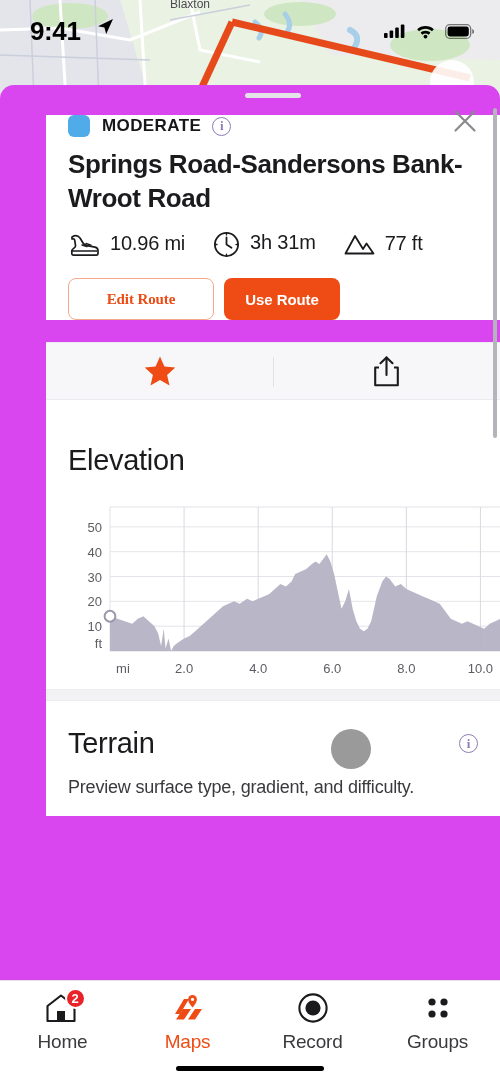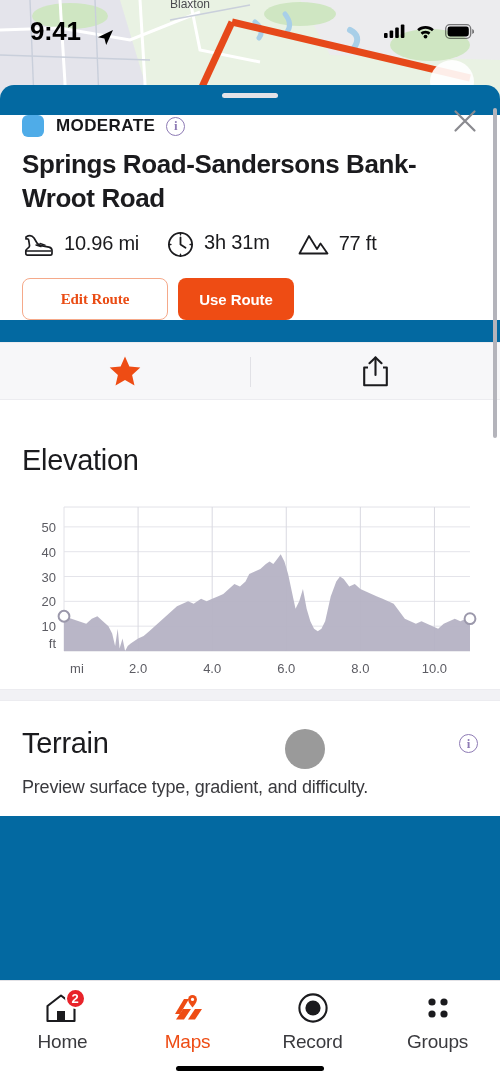--- a/index.html
+++ b/index.html
@@ -21,29 +21,29 @@
     background: #eaf3e4; overflow: hidden;
   }
   .map-svg { position: absolute; left: 0; top: 0; }
 
   
   .statusbar {
     position: absolute; top: 0; left: 0; width: 500px; height: 62px;
     display: flex; align-items: center; justify-content: space-between;
     padding: 0 26px 0 30px; z-index: 50; pointer-events: none;
   }
-  .sb-left { display: flex; align-items: flex-end; gap: 15px; }
+  .sb-left { display: flex; align-items: flex-start; gap: 15px; }
   .sb-time { font-size: 26px; font-weight: 600; color: #000; letter-spacing: -0.4px; }
   .sb-right { display: flex; align-items: center; gap: 9px; }
 
   
   .sheet {
     position: absolute; left: 0; top: 85px; width: 500px; height: 895px;
-    background: #0369a1; border-radius: 14px 14px 0 0;
-    overflow: hidden; z-index: 20;
+    background: #d946ef; border-radius: 14px 14px 0 0;
+    overflow: hidden; z-index: 20; padding-left: 46px;
   }
   .grabber {
     width: 56px; height: 5px; border-radius: 3px; background: #e3e3e8;
     margin: 8px auto 0;
   }
 
   .card { background: #fff; padding: 0 22px; }
 
   
   .badge-row { display: flex; align-items: center; margin-top: 17px; }

